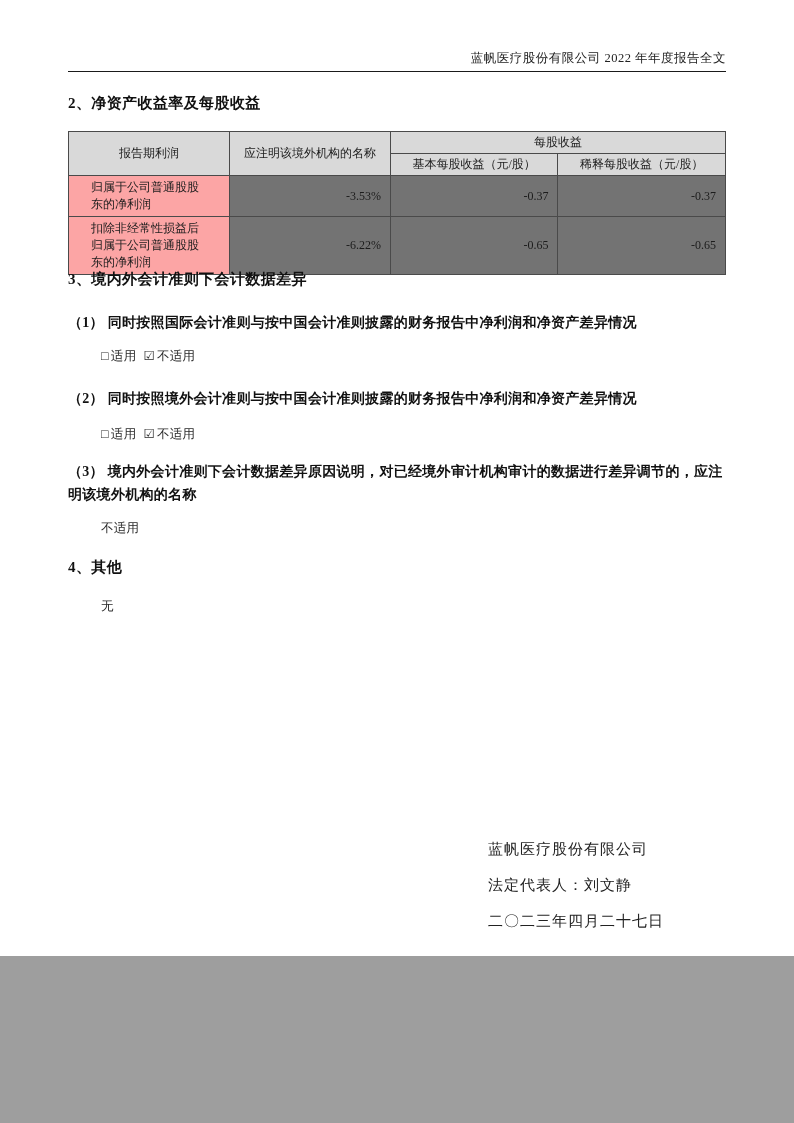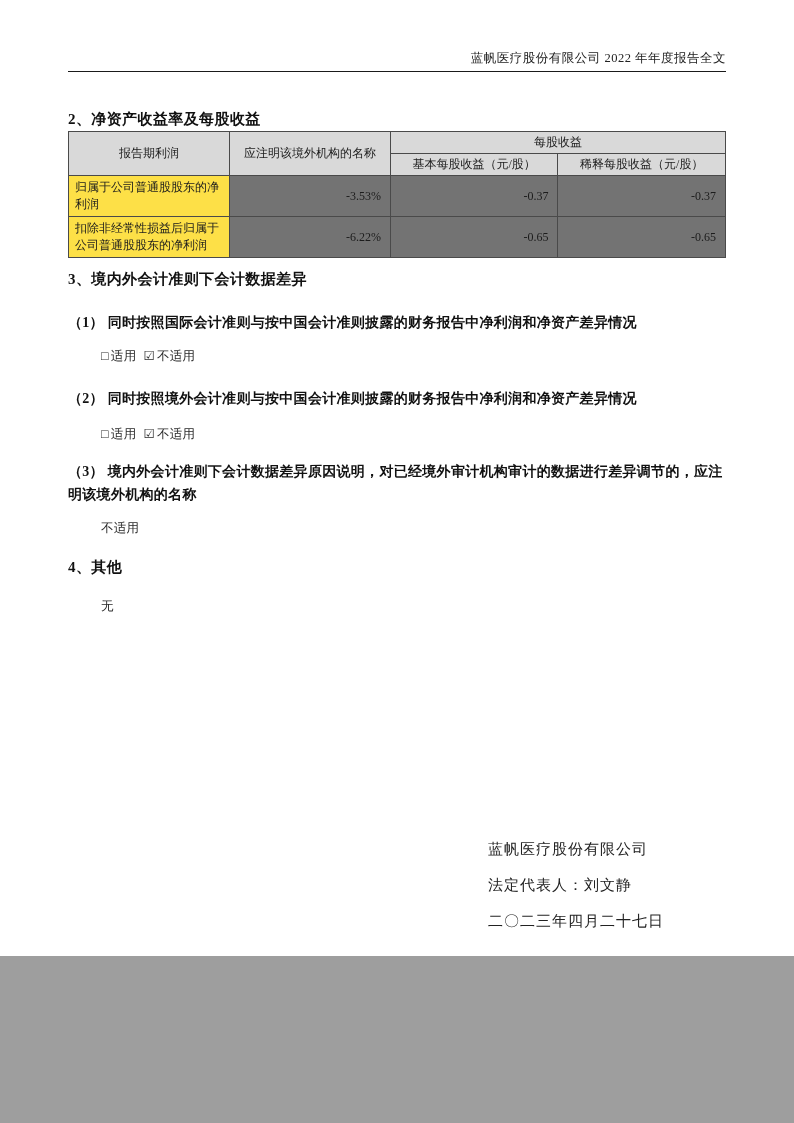--- a/index.html
+++ b/index.html
@@ -42,21 +42,21 @@
     line-height: 23px;
     letter-spacing: 0.3px;
   }
   .body-text {
     font-size: 12.5px;
     color: #2a2a2a;
     letter-spacing: 0.3px;
     padding-left: 33px;
   }
 
-  .h2 { top: 94px; margin-top: 16px; }
+  .h2 { top: 94px; }
   .tablewrap { top: 131px; }
   .h3 { top: 270px; }
   .sub1 { top: 311px; }
   .chk1 { top: 348px; }
   .sub2 { top: 387px; }
   .chk2 { top: 426px; }
   .sub3 { top: 460px; }
   .note3 { top: 520px; }
   .h4 { top: 558px; }
   .note4 { top: 598px; }
@@ -73,23 +73,23 @@
     font-weight: normal;
     line-height: 17px;
   }
   .roe-table th {
     background: #d9d9d9;
     text-align: center;
     height: 22px;
     padding: 1px 4px;
   }
   .roe-table td.label-cell {
-    background: #fde047;
+    background: #fca5a5;
     text-align: left;
-    padding: 3px 6px;
+    padding: 3px 22px;
     height: 38px;
     vertical-align: middle;
   }
   .roe-table td.value-cell {
     background: #737373;
     text-align: right;
     padding: 3px 9px 3px 3px;
     vertical-align: middle;
   }
   .col-1 { width: 24.5%; }

